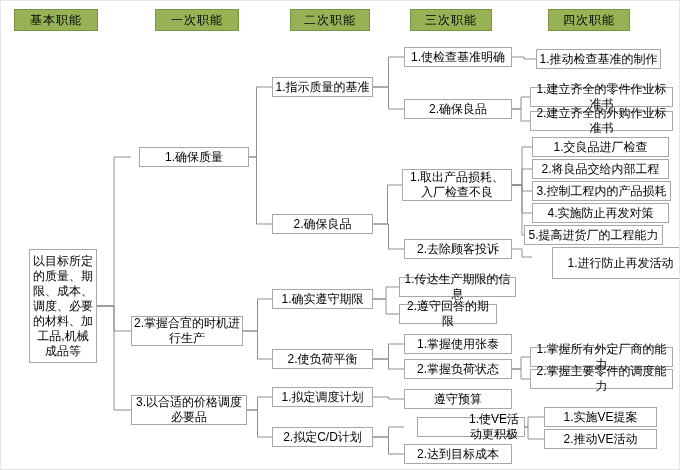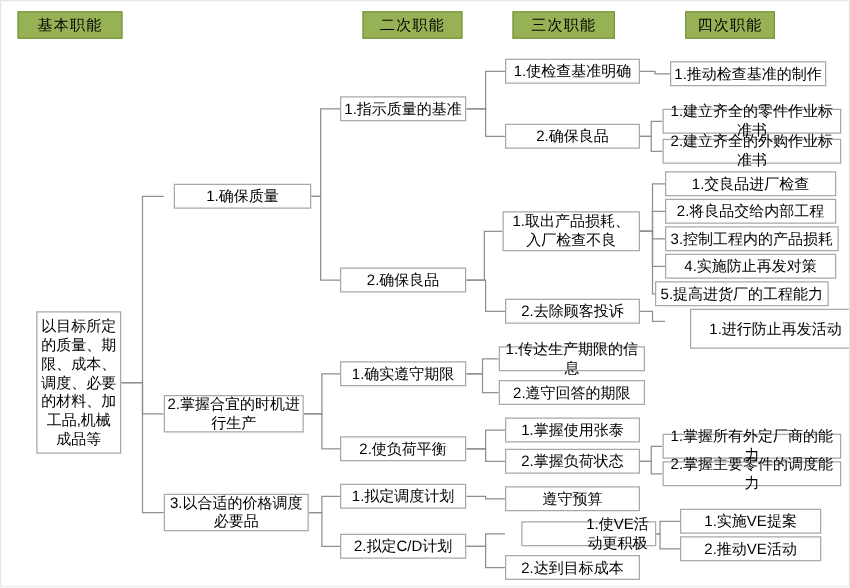--- a/index.html
+++ b/index.html
@@ -56,39 +56,40 @@
       <polyline points="242,409 256.5,409 256.5,396 271,396" fill="none" stroke="#8f8f8f" stroke-width="1"></polyline>
       <polyline points="242,409 256.5,409 256.5,436 271,436" fill="none" stroke="#8f8f8f" stroke-width="1"></polyline>
       <polyline points="372,396 387.5,396 387.5,398 403,398" fill="none" stroke="#8f8f8f" stroke-width="1"></polyline>
       <polyline points="372,436 387.5,436 387.5,426 403,426" fill="none" stroke="#8f8f8f" stroke-width="1"></polyline>
       <polyline points="372,436 387.5,436 387.5,453 403,453" fill="none" stroke="#8f8f8f" stroke-width="1"></polyline>
       <polyline points="511,426 527,426 527,416 543,416" fill="none" stroke="#8f8f8f" stroke-width="1"></polyline>
       <polyline points="511,426 527,426 527,438 543,438" fill="none" stroke="#8f8f8f" stroke-width="1"></polyline>
     </svg>
 
 <div class="box header" style="left: 13px; top: 8px; width: 84px; height: 22px;">基本职能</div>
+    <div class="box header" style="left: 154px; top: 8px; width: 84px; height: 22px;">一次职能</div>
     <div class="box header" style="left: 289px; top: 8px; width: 80px; height: 22px;">二次职能</div>
     <div class="box header" style="left: 409px; top: 8px; width: 82px; height: 22px;">三次职能</div>
-    <div class="box header" style="left: 547px; top: 8px; width: 72px; height: 22px;">四次职能</div>
+    <div class="box header" style="left: 547px; top: 8px; width: 82px; height: 22px;">四次职能</div>
     <div class="box node" style="left: 28px; top: 248px; width: 68px; height: 114px;">以目标所定的质量、期限、成本、调度、必要的材料、加工品,机械成品等</div>
     <div class="box node" style="left: 138px; top: 146px; width: 110px; height: 20px;">1.确保质量</div>
     <div class="box node" style="left: 130px; top: 315px; width: 112px; height: 30px;">2.掌握合宜的时机进行生产</div>
     <div class="box node" style="left: 130px; top: 394px; width: 116px; height: 30px;">3.以合适的价格调度必要品</div>
     <div class="box node" style="left: 271px; top: 76px; width: 101px; height: 20px;">1.指示质量的基准</div>
     <div class="box node" style="left: 271px; top: 213px; width: 101px; height: 20px;">2.确保良品</div>
     <div class="box node" style="left: 271px; top: 288px; width: 101px; height: 20px;">1.确实遵守期限</div>
     <div class="box node" style="left: 271px; top: 348px; width: 101px; height: 20px;">2.使负荷平衡</div>
     <div class="box node" style="left: 271px; top: 386px; width: 101px; height: 20px;">1.拟定调度计划</div>
     <div class="box node" style="left: 271px; top: 426px; width: 101px; height: 20px;">2.拟定C/D计划</div>
     <div class="box node" style="left: 403px; top: 46px; width: 108px; height: 20px;">1.使检查基准明确</div>
     <div class="box node" style="left: 403px; top: 98px; width: 108px; height: 20px;">2.确保良品</div>
     <div class="box node" style="left: 401px; top: 168px; width: 110px; height: 32px;">1.取出产品损耗、入厂检查不良</div>
     <div class="box node" style="left: 403px; top: 238px; width: 108px; height: 20px;">2.去除顾客投诉</div>
     <div class="box node" style="left: 398px; top: 276px; width: 117px; height: 20px;">1.传达生产期限的信息</div>
-    <div class="box node" style="left: 398px; top: 303px; width: 117px; height: 20px;">2.遵守回答的期限</div>
+    <div class="box node" style="left: 398px; top: 303px; width: 98px; height: 20px;">2.遵守回答的期限</div>
     <div class="box node" style="left: 403px; top: 333px; width: 108px; height: 20px;">1.掌握使用张泰</div>
     <div class="box node" style="left: 403px; top: 358px; width: 108px; height: 20px;">2.掌握负荷状态</div>
     <div class="box node" style="left: 403px; top: 388px; width: 108px; height: 20px;">遵守预算</div>
     <div class="box node" style="left: 416px; top: 416px; width: 108px; height: 20px; padding-left: 48px;">1.使VE活动更积极</div>
     <div class="box node" style="left: 403px; top: 443px; width: 108px; height: 20px;">2.达到目标成本</div>
     <div class="box node" style="left: 535px; top: 48px; width: 125px; height: 20px;">1.推动检查基准的制作</div>
     <div class="box node" style="left: 529px; top: 86px; width: 143px; height: 20px;">1.建立齐全的零件作业标准书</div>
     <div class="box node" style="left: 529px; top: 110px; width: 143px; height: 20px;">2.建立齐全的外购作业标准书</div>
     <div class="box node" style="left: 531px; top: 136px; width: 137px; height: 20px;">1.交良品进厂检查</div>
     <div class="box node" style="left: 531px; top: 158px; width: 137px; height: 20px;">2.将良品交给内部工程</div>

